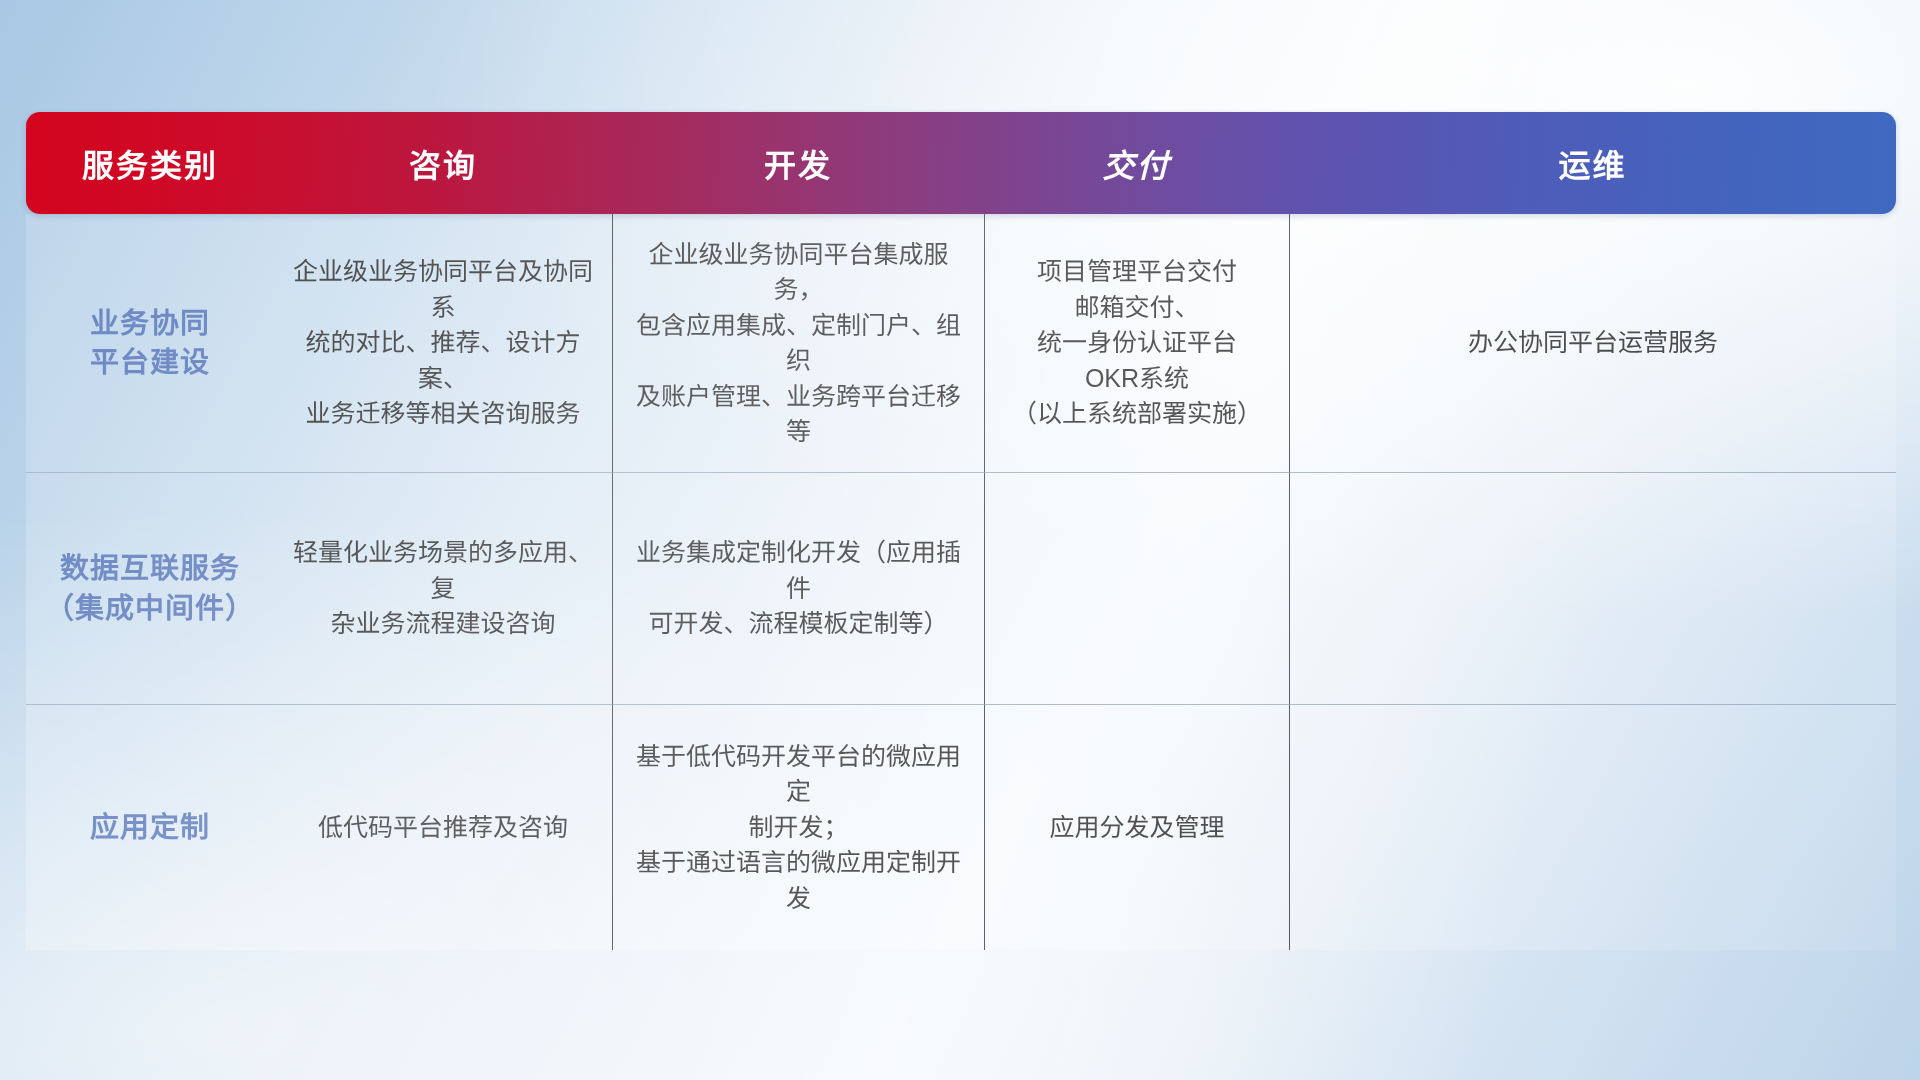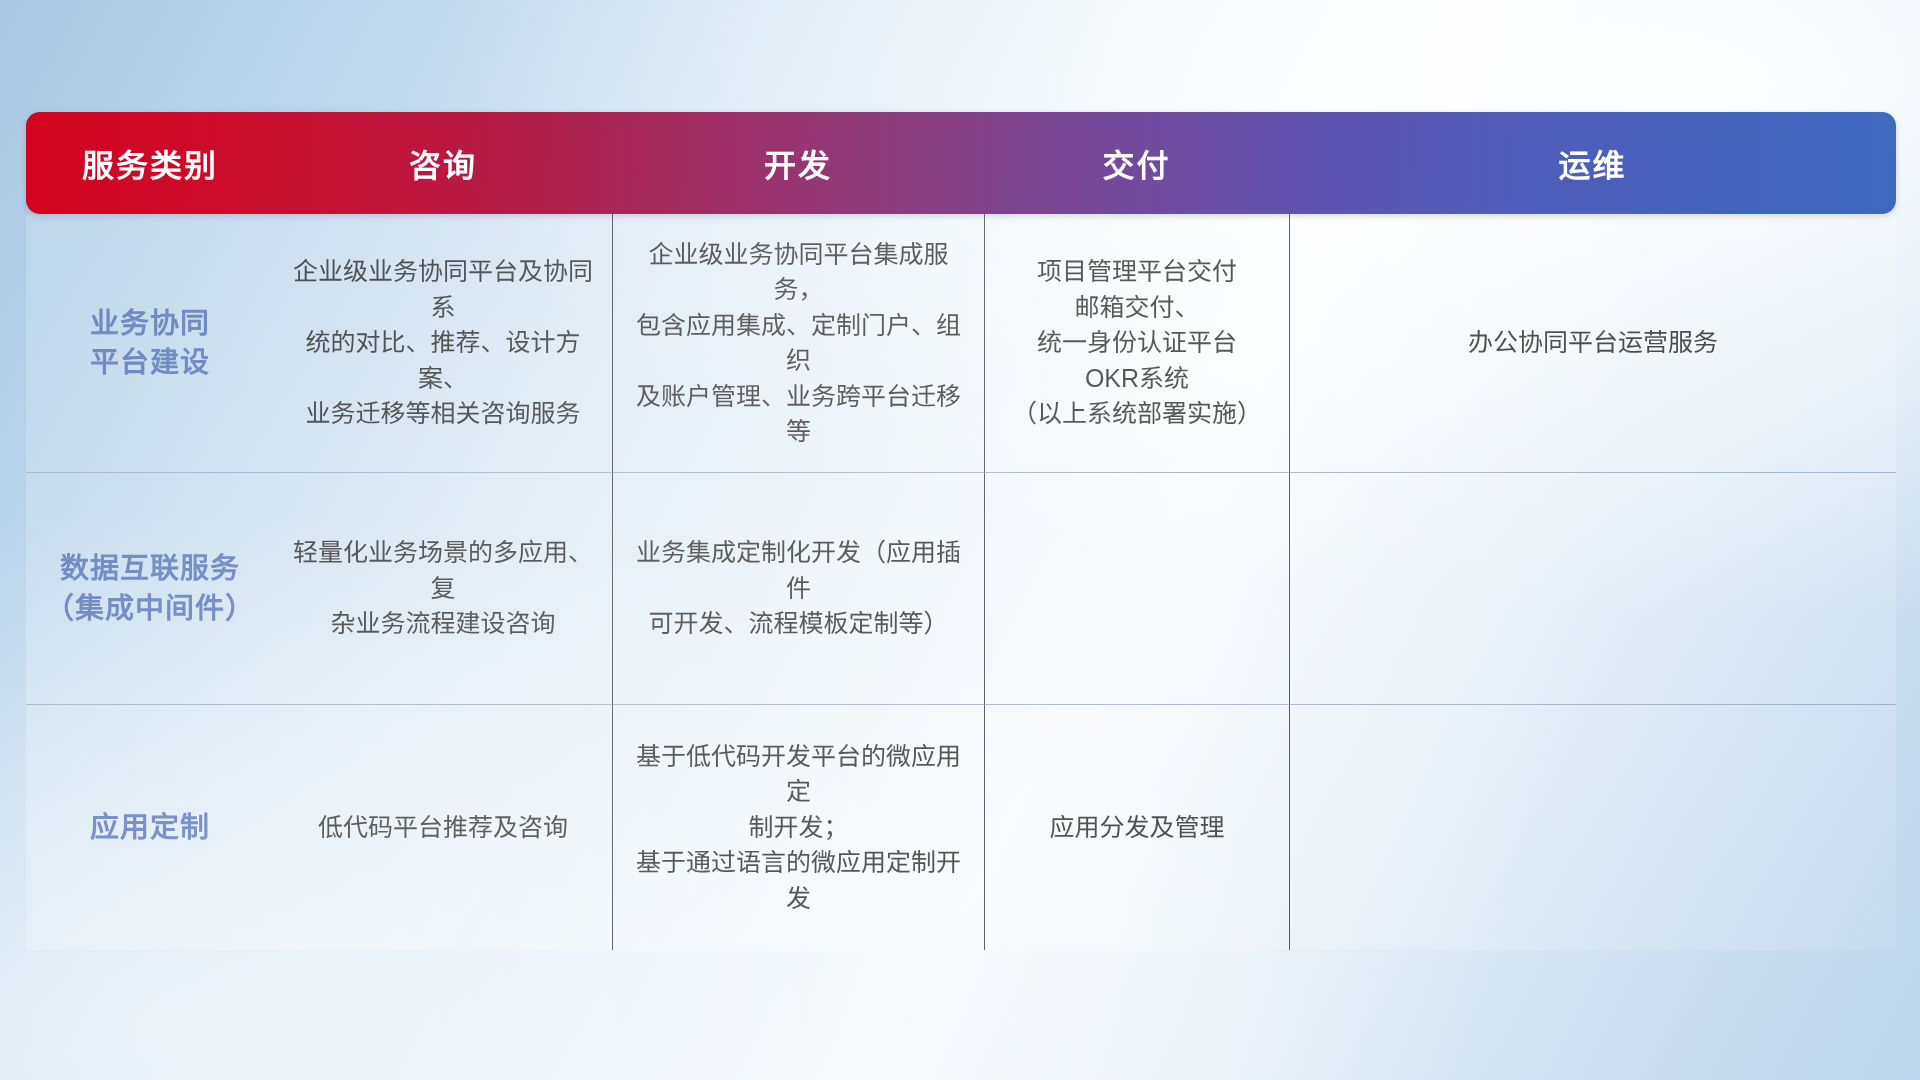--- a/index.html
+++ b/index.html
@@ -179,21 +179,21 @@
         <col style="width:372px">
         <col style="width:305px">
         <col style="width:607px">
       </colgroup>
 
       <thead>
         <tr>
           <th style="color: rgb(255, 255, 255);">服务类别</th>
           <th style="color: rgb(255, 255, 255);">咨询</th>
           <th style="color: rgb(255, 255, 255);">开发</th>
-          <th style="color: rgb(255, 255, 255);">交付</th>
+          <th style="color: rgb(255, 255, 255); font-style: italic;">交付</th>
           <th style="color: rgb(255, 255, 255);">运维</th>
         </tr>
       </thead>
 
       <tbody>
 
         <tr class="row-1">
           <td class="col-category" style="color: rgb(74, 108, 181);">
             <span class="cell-text">业务协同
 平台建设</span>

